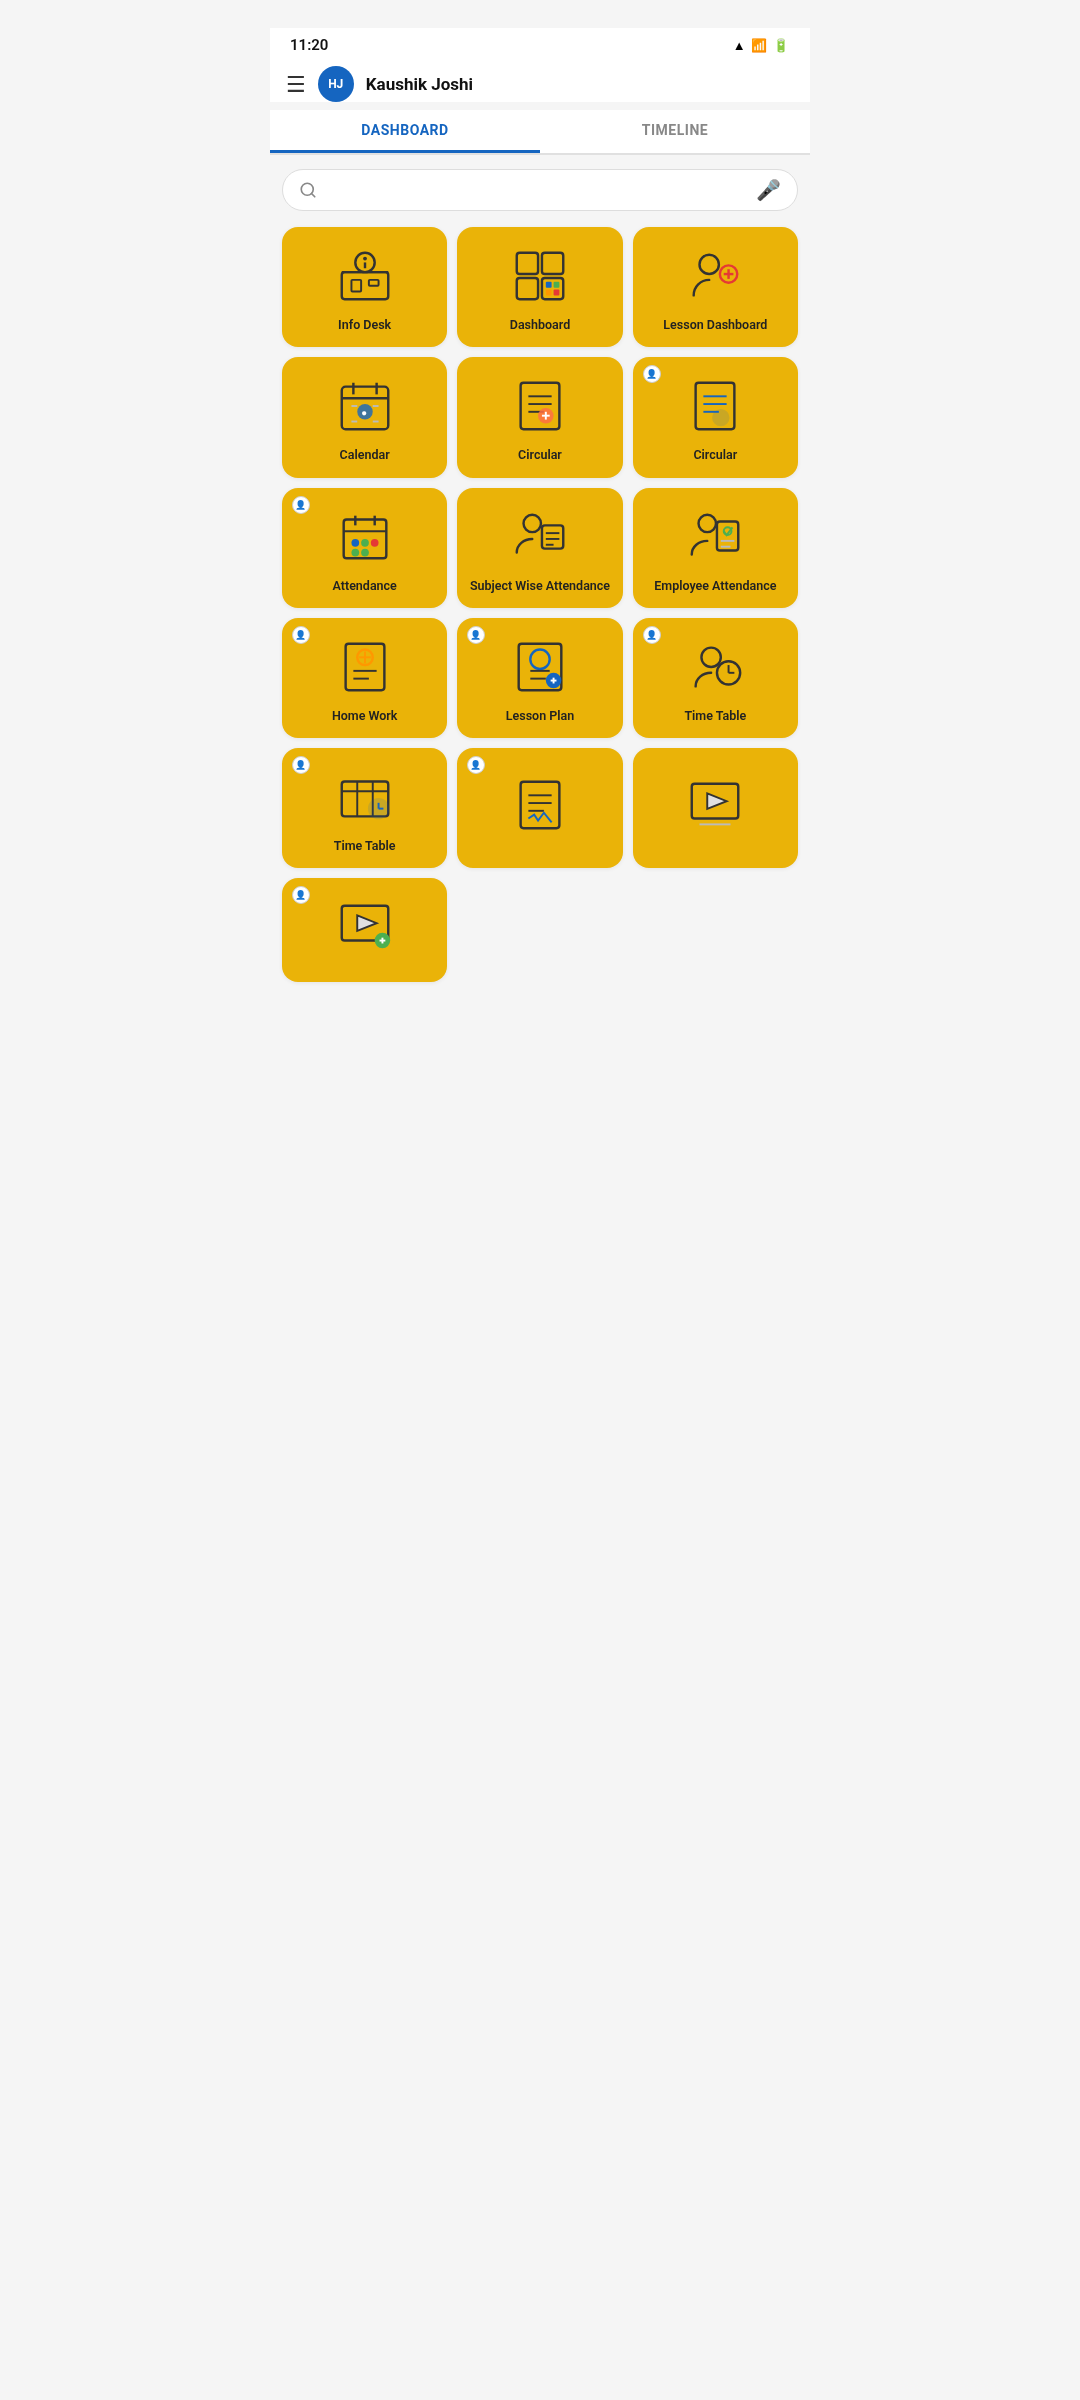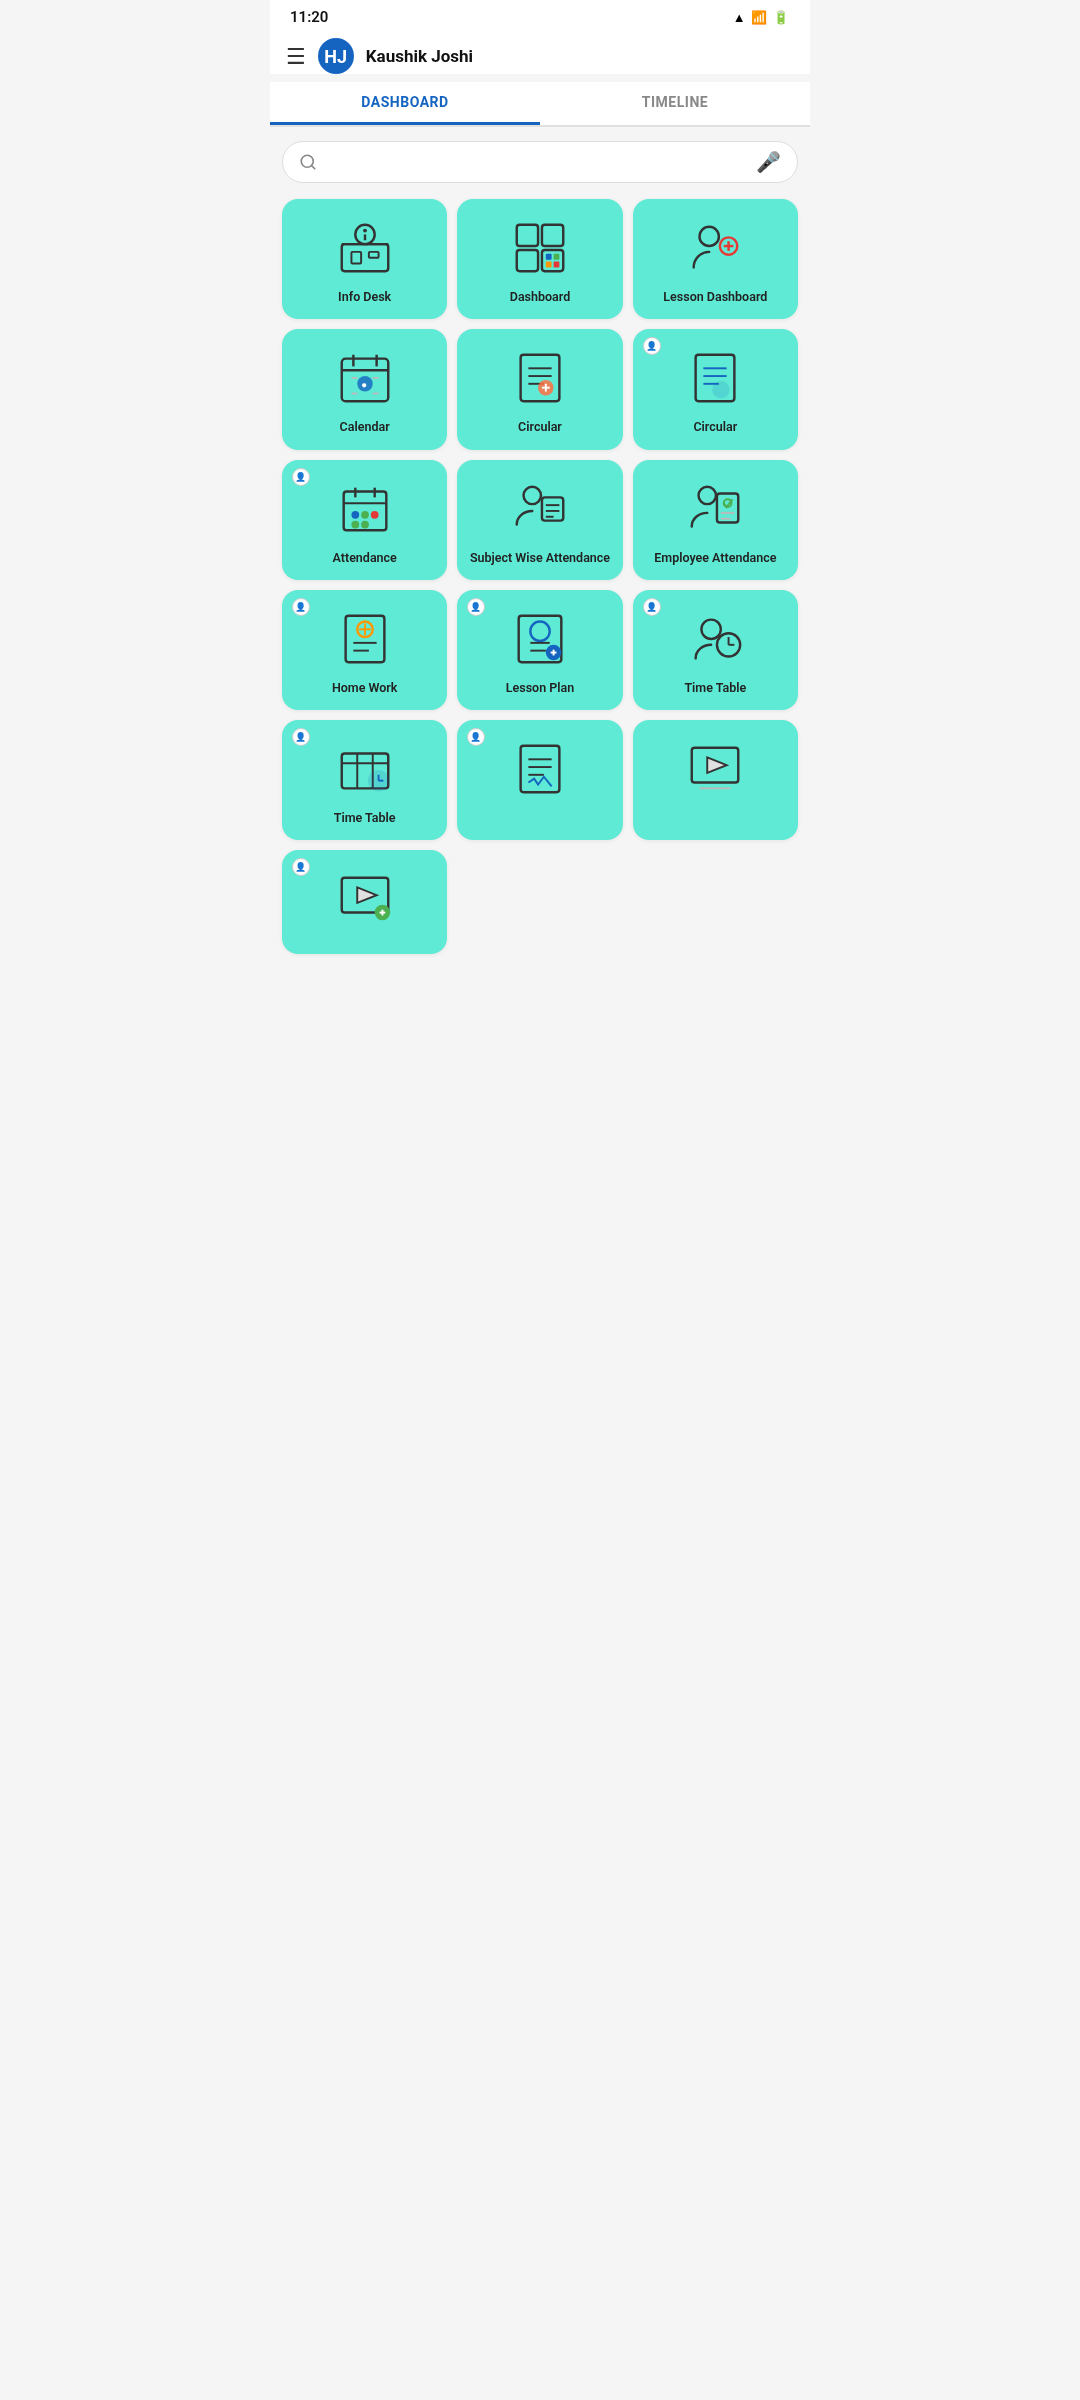--- a/index.html
+++ b/index.html
@@ -13,20 +13,21 @@
       overflow-x: hidden;
     }
 
     
     .status-bar {
       display: flex;
       justify-content: space-between;
       align-items: center;
       padding: 8px 20px 4px;
       background: #fff;
+      margin-top: 28px;
     }
     .status-time {
       font-size: 15px;
       font-weight: 600;
       color: #111;
     }
     .status-icons {
       display: flex;
       gap: 6px;
       align-items: center;
@@ -49,21 +50,21 @@
     .avatar {
       width: 36px;
       height: 36px;
       border-radius: 50%;
       background: #1565C0;
       display: flex;
       align-items: center;
       justify-content: center;
       color: #fff;
       font-weight: 700;
-      font-size: 18px;
+      font-size: 12px;
       flex-shrink: 0;
     }
     .user-name {
       font-size: 17px;
       font-weight: 700;
       color: #111;
     }
 
     
     .tab-bar {
@@ -114,27 +115,27 @@
 
     
     .grid {
       display: grid;
       grid-template-columns: repeat(3, 1fr);
       gap: 10px;
       padding: 8px 12px 20px;
     }
 
     .card {
-      background: #5eead4;
+      background: #eab308;
       border-radius: 16px;
       padding: 18px 0 14px;
       display: flex;
       flex-direction: column;
       align-items: center;
-      justify-content: flex-start;
+      justify-content: center;
       cursor: pointer;
       position: relative;
       box-shadow: 0 1px 4px rgba(0,0,0,0.07);
       min-height: 120px;
     }
 
     .card-icon {
       width: 62px;
       height: 62px;
       margin-bottom: 10px;

